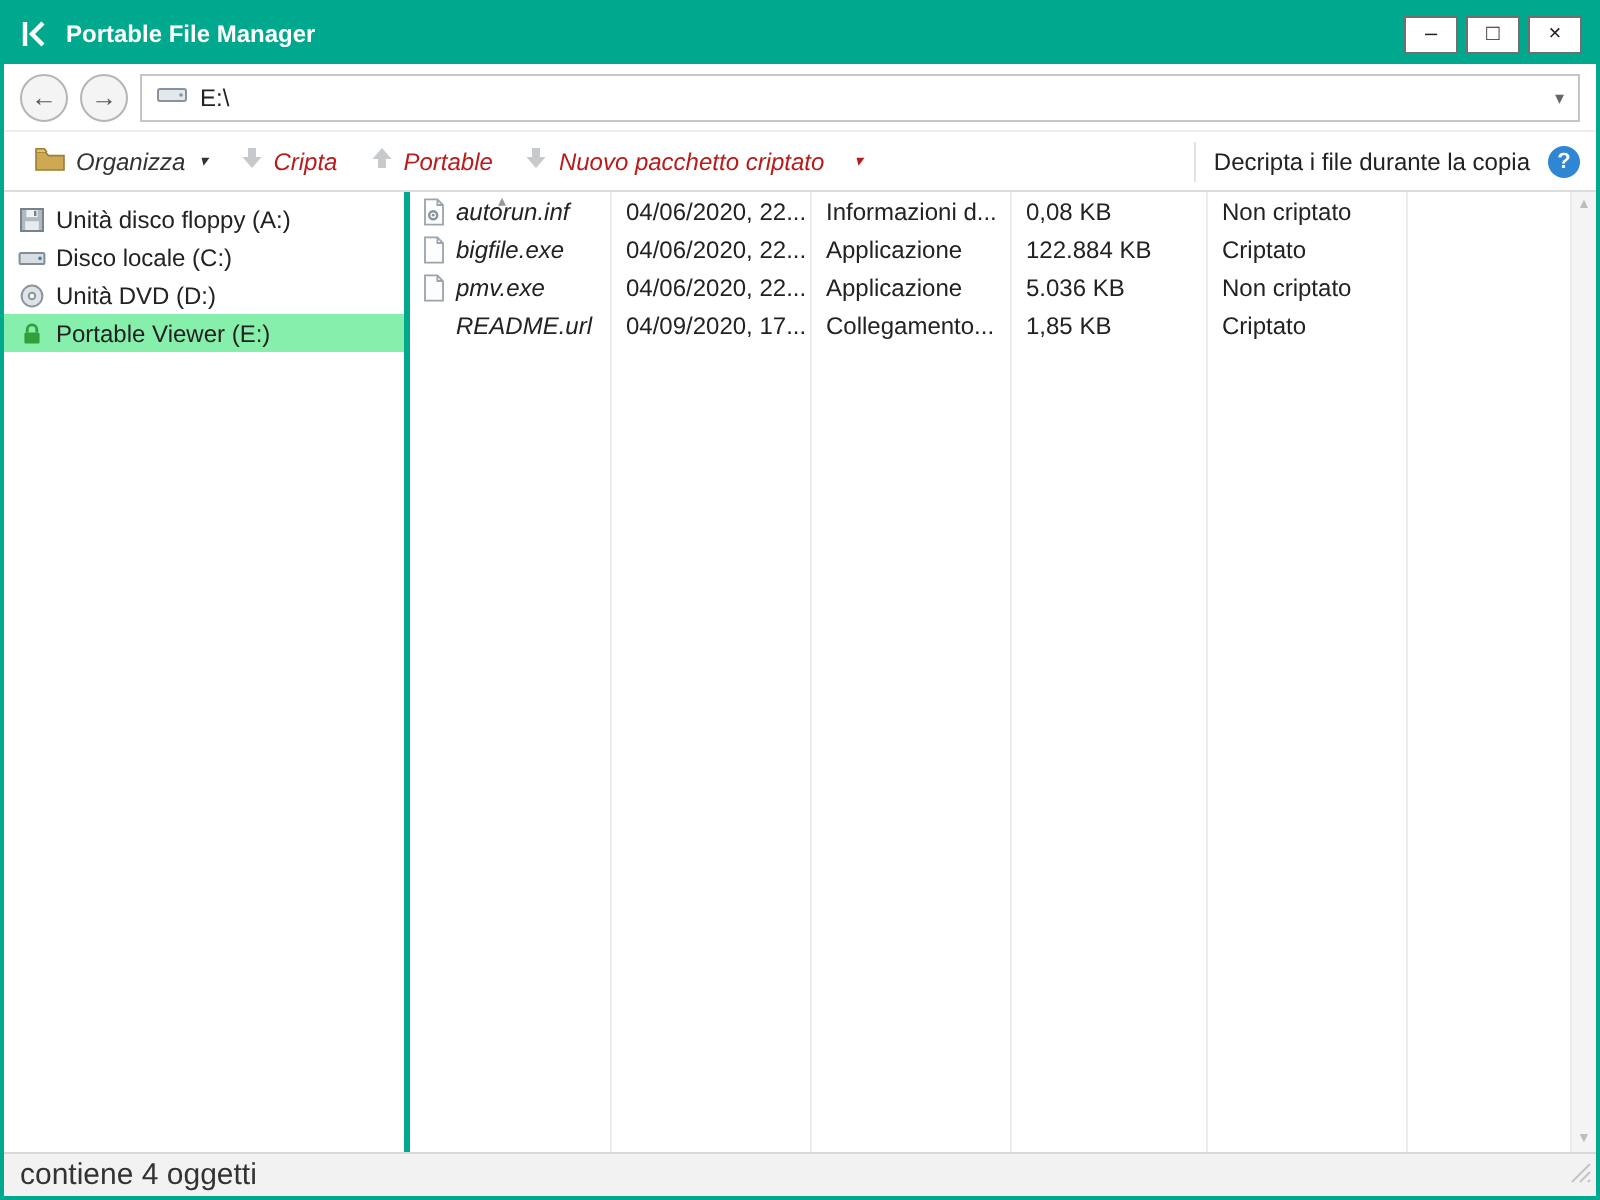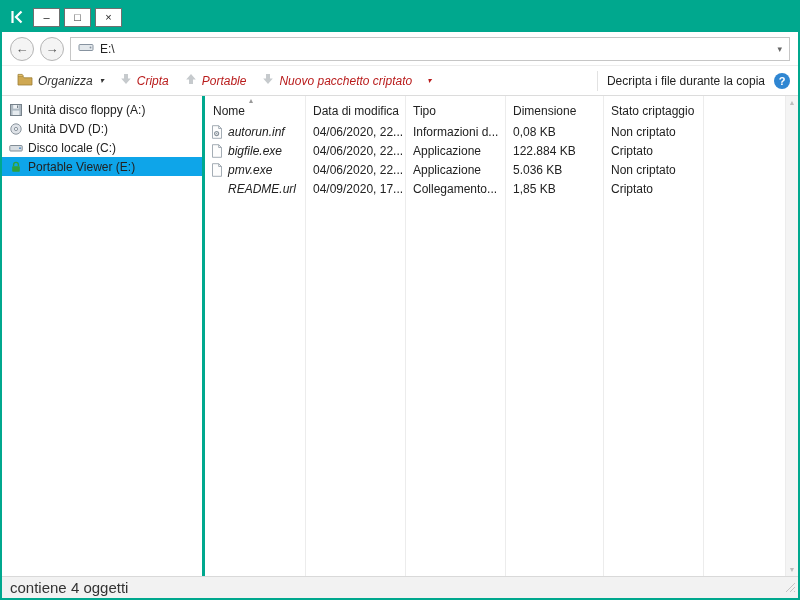--- a/index.html
+++ b/index.html
@@ -32,21 +32,21 @@
   .tb-spacer{flex:1;}
   .tb-sep{width:1px;height:20px;background:#e2e2e2;margin:0 7px;}
   .tb-label{font-size:12px;color:#222;white-space:nowrap;}
   .info{width:16px;height:16px;border-radius:50%;background:#2f86d2;color:#fff;font-size:11px;font-weight:bold;
         display:inline-flex;align-items:center;justify-content:center;margin-left:7px;flex:0 0 16px;}
 
   
   .main{flex:1;display:flex;min-height:0;}
   .sidebar{flex:0 0 200px;padding-top:4px;font-size:12px;color:#222;overflow:hidden;}
   .side-item{height:19px;display:flex;align-items:center;gap:5px;padding:0 4px 0 7px;white-space:nowrap;}
-  .side-item.selected{background:#0ea5e9;}
+  .side-item.selected{background:#86efac;}
   .sicon{display:inline-flex;flex:0 0 14px;justify-content:center;}
   .divider{flex:0 0 3px;background:#00a88e;}
 
   .filelist{flex:1;position:relative;font-size:12px;color:#222;overflow:hidden;background:#fff;}
   .colline{position:absolute;top:0;bottom:0;width:1px;background:#ececec;}
   .cl1{left:100px}.cl2{left:200px}.cl3{left:300px}.cl4{left:398px}.cl5{left:498px}
   .sort{position:absolute;top:0;left:44px;font-size:8px;color:#999;}
   .header-row{height:26px;display:flex;align-items:flex-end;padding-bottom:4px;position:relative;}
   .hcell{padding-left:8px;white-space:nowrap;overflow:hidden;color:#222;}
   .w-name{width:100px}.w-date{width:100px}.w-type{width:100px}.w-size{width:98px}.w-status{width:102px}
@@ -68,20 +68,21 @@
 
 <div class="window">
 
   <div class="titlebar">
     <span class="logo">
       <svg width="16" height="16" viewBox="0 0 16 16">
           <path d="M3.5 2 v12" stroke="#fff" stroke-width="2.2" fill="none"></path>
           <path d="M12.5 2.5 L7 8 l5.5 5.5" stroke="#fff" stroke-width="2.2" fill="none"></path>
         </svg>
     </span>
+    <span class="title">Portable File Manager</span>
     <span class="controls">
       <button class="ctl">–</button>
       <button class="ctl">□</button>
       <button class="ctl">×</button>
     </span>
   </div>
 
   <div class="navbar">
     <button class="navbtn">←</button>
     <button class="navbtn">→</button>
@@ -149,34 +150,34 @@
               <rect x="4.2" y="2" width="5.6" height="3.6" fill="#eef2f5"></rect>
               <rect x="8" y="2.4" width="1.2" height="2.6" fill="#77828b"></rect>
               <rect x="3.6" y="7.6" width="6.8" height="4.4" fill="#e6ebef"></rect>
             </svg>
         </span>
         <span>Unità disco floppy (A:)</span>
       </div>
       <div class="side-item">
         <span class="sicon">
           <svg width="14" height="14" viewBox="0 0 14 14">
+              <rect x="0.8" y="4.5" width="12.4" height="5.5" rx="0.8" fill="#d7dde2" stroke="#828d96"></rect>
+              <circle cx="11" cy="7.2" r="0.9" fill="#3f7fbf"></circle>
+            </svg>
+        </span>
+        <span>Disco locale (C:)</span>
+      </div>
+      <div class="side-item">
+        <span class="sicon">
+          <svg width="14" height="14" viewBox="0 0 14 14">
               <circle cx="7" cy="7" r="5.2" fill="#dfe3e8" stroke="#8b959e"></circle>
               <circle cx="7" cy="7" r="1.6" fill="#f7f9fa" stroke="#8b959e"></circle>
             </svg>
         </span>
         <span>Unità DVD (D:)</span>
-      </div>
-      <div class="side-item">
-        <span class="sicon">
-          <svg width="14" height="14" viewBox="0 0 14 14">
-              <rect x="0.8" y="4.5" width="12.4" height="5.5" rx="0.8" fill="#d7dde2" stroke="#828d96"></rect>
-              <circle cx="11" cy="7.2" r="0.9" fill="#3f7fbf"></circle>
-            </svg>
-        </span>
-        <span>Disco locale (C:)</span>
       </div>
       <div class="side-item selected">
         <span class="sicon">
           <svg width="14" height="14" viewBox="0 0 14 14">
               <path d="M4.6 6.3 V4.8 a2.4 2.4 0 0 1 4.8 0 V6.3" fill="none" stroke="#2fa13a" stroke-width="1.4"></path>
               <rect x="3.2" y="6.2" width="7.6" height="5.6" rx="0.8" fill="#2fa13a"></rect>
             </svg>
         </span>
         <span>Portable Viewer (E:)</span>
       </div>
@@ -185,27 +186,20 @@
     <div class="divider"></div>
 
     <div class="filelist">
       <div class="colline cl1"></div>
       <div class="colline cl2"></div>
       <div class="colline cl3"></div>
       <div class="colline cl4"></div>
       <div class="colline cl5"></div>
       <span class="sort">▴</span>
 
-      <div class="header-row">
-        <span class="hcell w-name">Nome</span>
-        <span class="hcell w-date">Data di modifica</span>
-        <span class="hcell w-type">Tipo</span>
-        <span class="hcell w-size">Dimensione</span>
-        <span class="hcell w-status">Stato criptaggio</span>
-      </div>
 
       <div class="row">
         <span class="cell c-name w-name">
           <span class="ficon">
             <svg width="12" height="14" viewBox="0 0 12 14">
                 <path d="M1.5 .7 h6.2 l2.8 2.8 v9.8 H1.5 z" fill="#fdfdfd" stroke="#9aa4ad" stroke-width="0.9"></path>
                 <path d="M7.7 .7 v2.8 h2.8" fill="none" stroke="#9aa4ad" stroke-width="0.9"></path>
                 <circle cx="5.6" cy="8.6" r="2" fill="none" stroke="#8a949d" stroke-width="1.2"></circle>
                 <circle cx="5.6" cy="8.6" r="0.7" fill="#8a949d"></circle>
               </svg>

